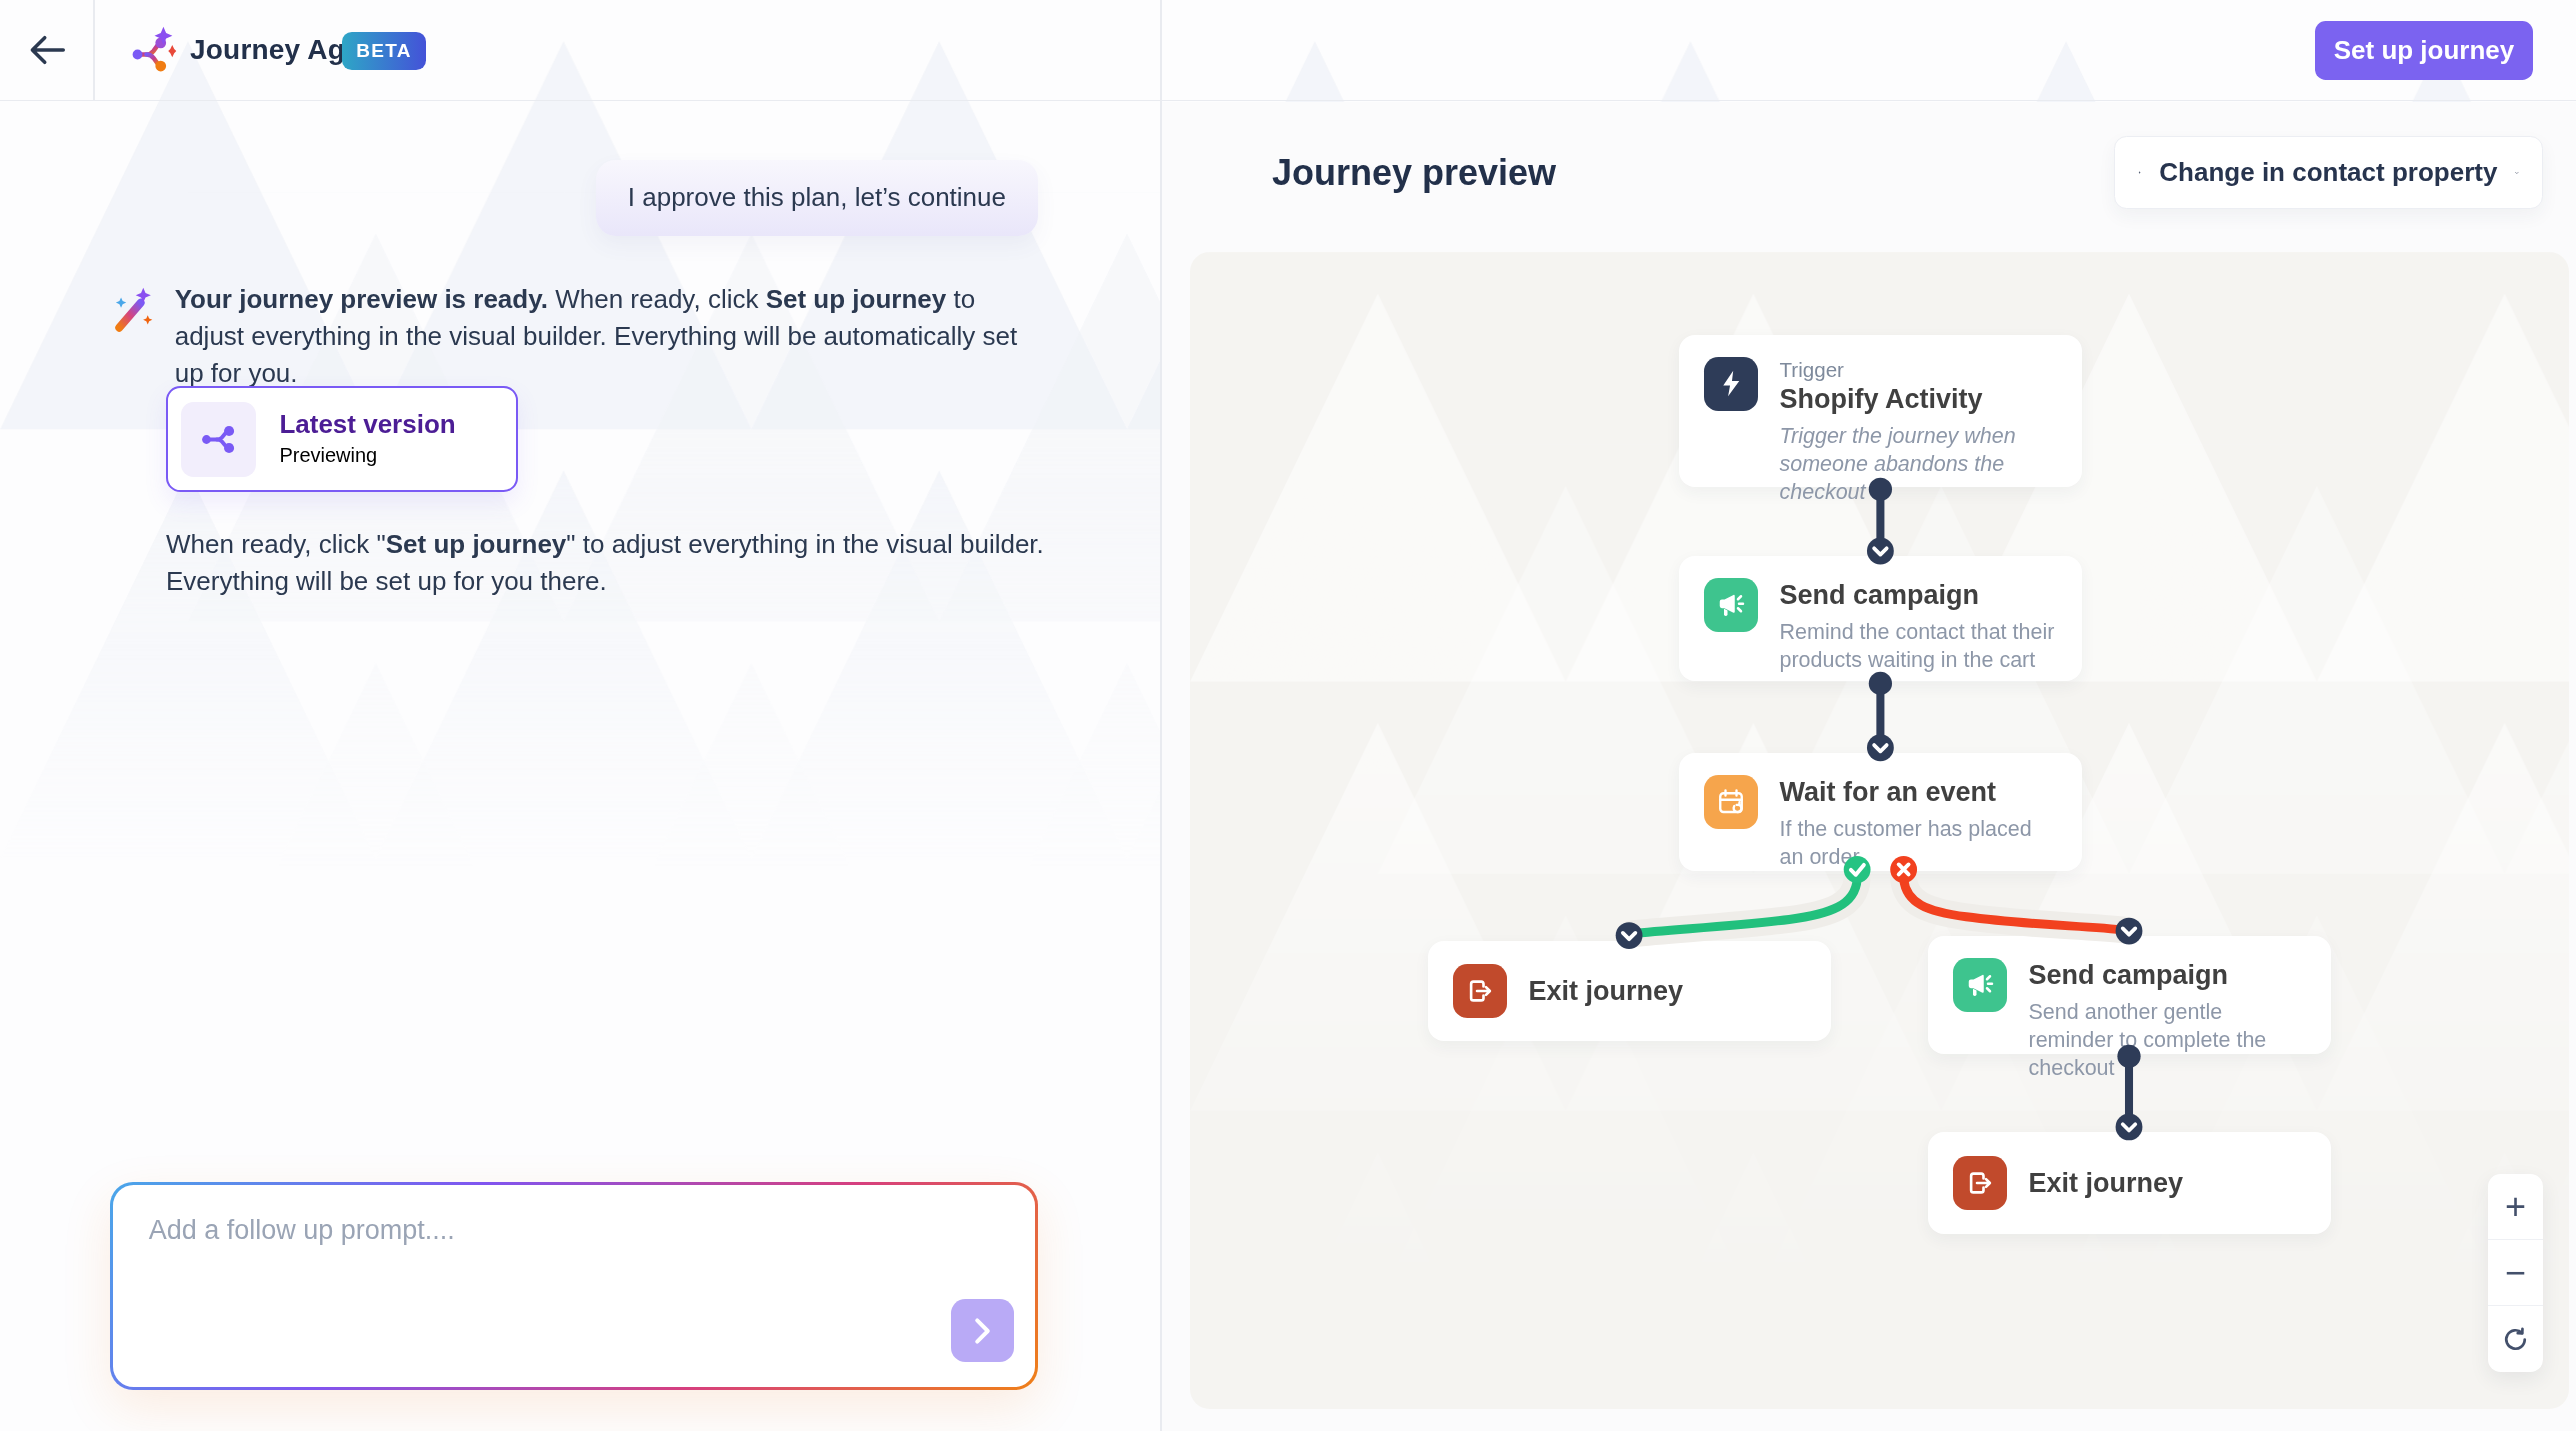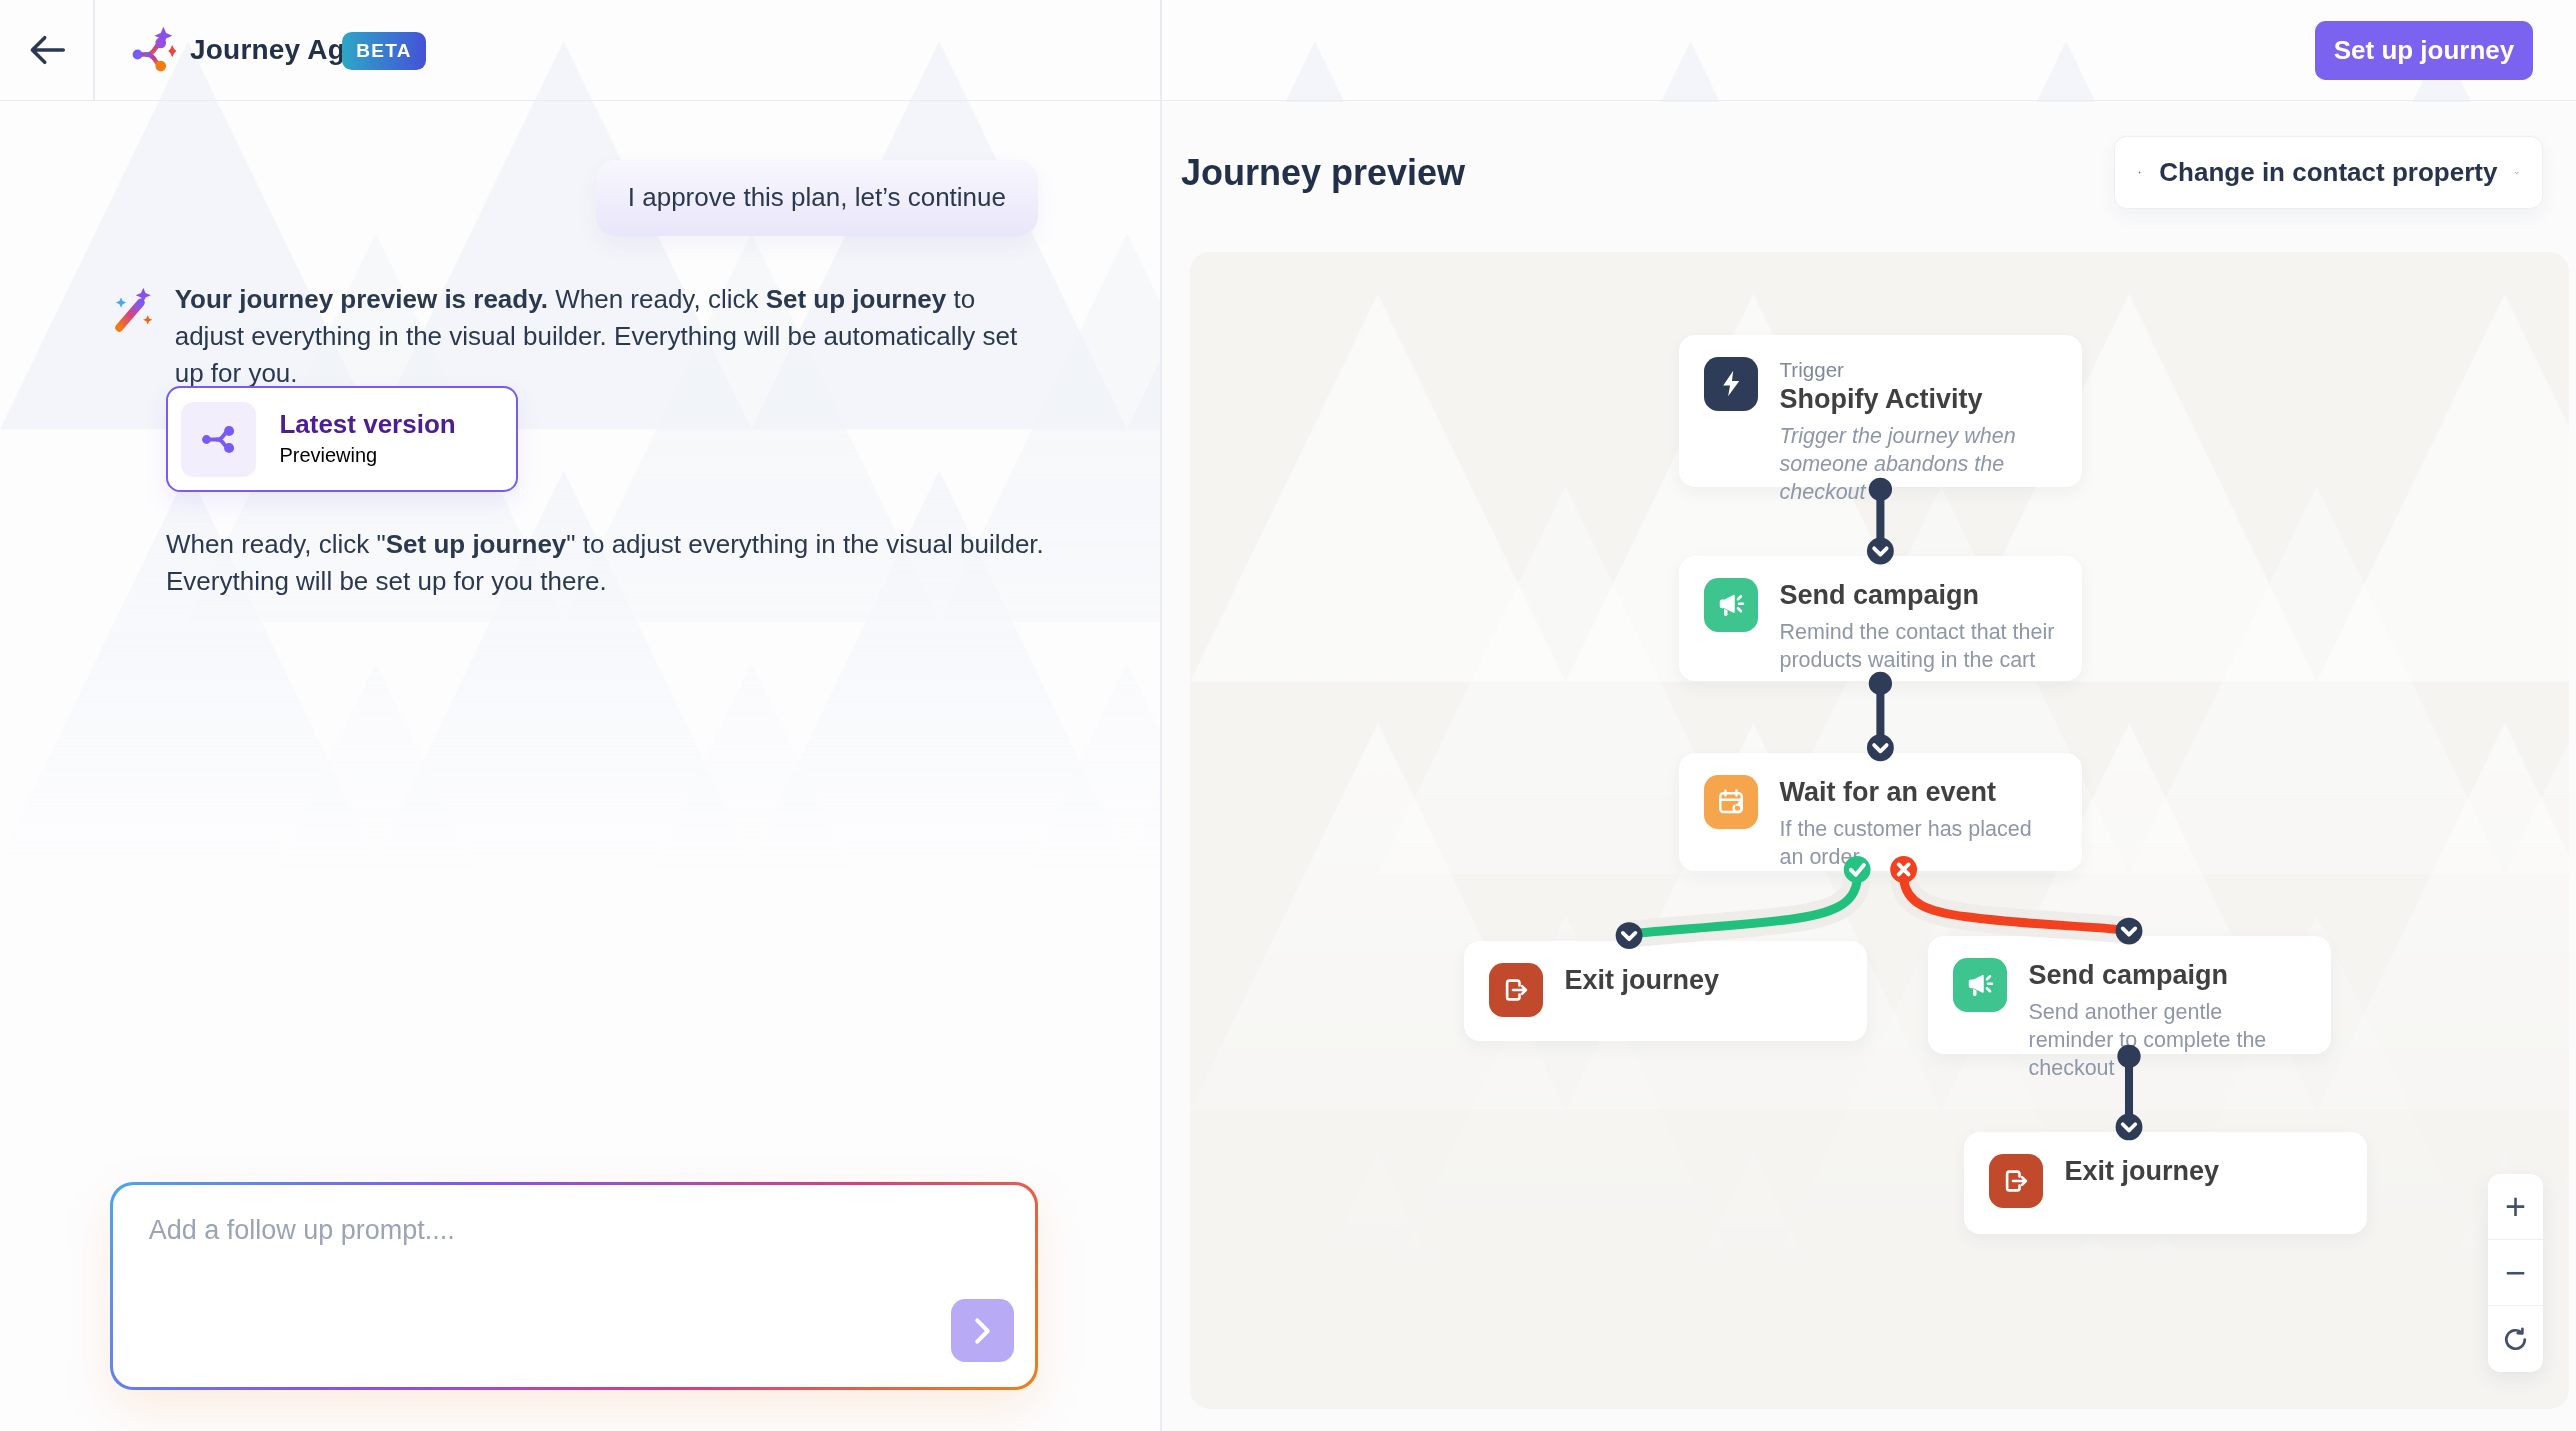--- a/index.html
+++ b/index.html
@@ -50,39 +50,39 @@
                background:linear-gradient(130deg,#4aa7e9 0%,#8055f0 34%,#d63f7e 68%,#ef8018 100%);
                box-shadow:0 18px 49px rgba(237,125,30,.13);}
   .prompt-inner{position:relative;width:100%;height:100%;border-radius:20.6px;background:#fff;}
   .prompt-input{position:absolute;inset:0;border:none;outline:none;resize:none;background:transparent;
                 padding:30px 36px;box-sizing:border-box;font-family:inherit;font-size:27px;color:#2c3a54;}
   .prompt-input::placeholder{color:#9aa4b5;}
   .send-btn{position:absolute;right:21.5px;bottom:25px;width:63px;height:63px;border:none;border-radius:14.3px;
             background:#b9aaf6;display:flex;align-items:center;justify-content:center;cursor:pointer;}
 
   
-  .preview-heading{position:absolute;left:1181px;top:152px;font-size:36px;font-weight:700;color:#22304a;z-index:2;}
+  .preview-heading{position:absolute;left:1272px;top:152px;font-size:36px;font-weight:700;color:#22304a;z-index:2;}
   .filter-dropdown{position:absolute;left:2114px;top:136px;width:429px;height:73px;background:#fff;
                    border:1.8px solid #eceef3;border-radius:12.5px;display:flex;align-items:center;gap:18px;
                    padding:0 23px;box-sizing:border-box;cursor:pointer;z-index:2;
                    box-shadow:0 7.2px 18px rgba(40,50,70,.05);}
   .filter-label{font-size:26px;font-weight:600;color:#27344e;white-space:nowrap;}
   .canvas{position:absolute;left:1190px;top:252px;width:1379px;height:1157px;background:#f5f4f1;
           border-radius:19.7px;overflow:hidden;z-index:1;}
   .connectors{position:absolute;left:0;top:0;z-index:3;pointer-events:none;}
 
   .node{position:absolute;background:#fff;border-radius:16px;display:flex;gap:21.5px;padding:21.5px 25px;
         box-sizing:border-box;z-index:2;cursor:pointer;box-shadow:0 5.4px 16px rgba(44,56,82,.05);}
   .node-icon{width:54px;height:54px;border-radius:14.3px;flex:none;display:flex;align-items:center;justify-content:center;}
   .node-body{min-width:0;}
   .node-kicker{font-size:20.6px;color:#7e8a9c;line-height:25px;}
   .node-title{font-size:27px;font-weight:700;color:#404040;line-height:34px;}
   .node-desc{font-size:21.5px;color:#8d97a8;line-height:28px;margin-top:6px;}
   .node-desc.italic{font-style:italic;}
-  .node.exit{align-items:flex-start;margin-left:36px;}
+  .node.exit{align-items:center;}
   .icon-navy{background:#2e3c58;}
   .icon-green{background:#3ec48e;}
   .icon-orange{background:#f6a54c;}
   .icon-rust{background:#c14a2c;}
 
   .zoom-toolbar{position:absolute;left:1298px;top:922px;width:55px;background:#fff;border-radius:12.5px;
                 box-shadow:0 7.2px 19.7px rgba(44,56,82,.08);display:flex;flex-direction:column;z-index:4;}
   .zoom-btn{width:55px;height:66px;background:none;border:none;border-bottom:1.8px solid #eef0f4;cursor:pointer;
             font-family:inherit;font-size:36px;font-weight:400;color:#43506b;display:flex;align-items:center;
             justify-content:center;padding:0;}

